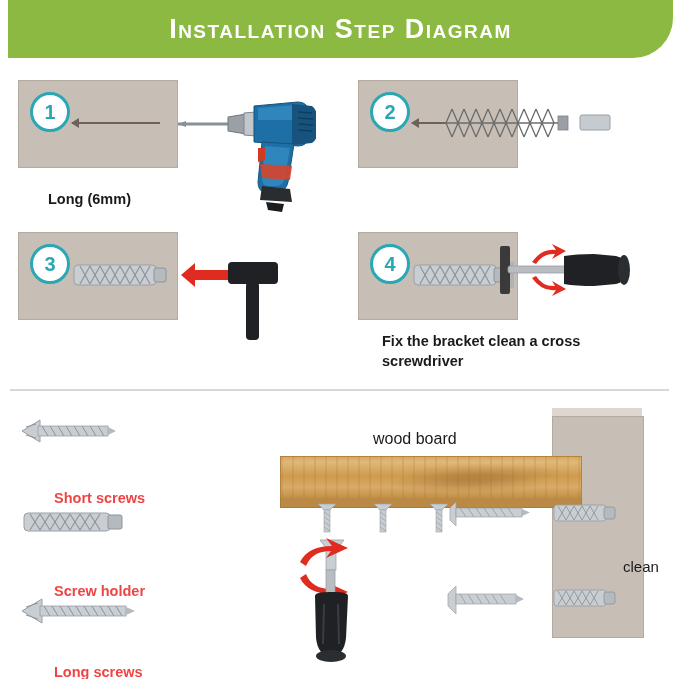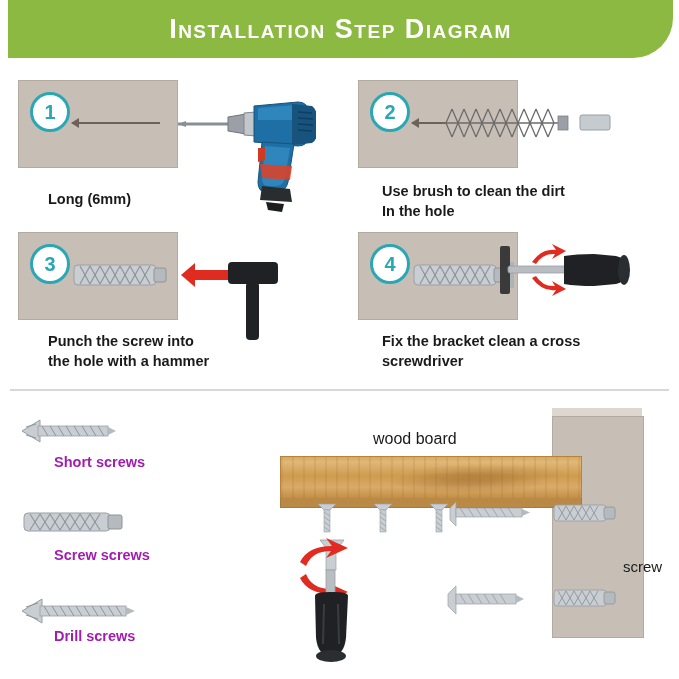--- a/index.html
+++ b/index.html
@@ -160,21 +160,22 @@
     position: absolute;
     left: 18px;
     top: 404px;
     width: 220px;
     height: 260px;
   }
   .legend-item-label {
     position: absolute;
     font-size: 14.5px;
     font-weight: bold;
-    color: #a21caf;
+    color: #ef4444;
+    margin-top: 36px;
   }
 
   
   .assembly {
     position: absolute;
     left: 240px;
     top: 398px;
     width: 430px;
     height: 272px;
   }
@@ -286,22 +287,20 @@
       <svg class="brush" style="left:82px; top:22px; width:175px; height:42px;" viewBox="0 0 175 42">
         <line x1="2" y1="21" x2="120" y2="21" stroke="#6b6b6b" stroke-width="1.6"></line>
         <g stroke="#6b6b6b" stroke-width="1.3">
           <path d="M6 21 L12 7 M12 7 L18 21 M18 21 L24 7 M24 7 L30 21 M30 21 L36 7 M36 7 L42 21 M42 21 L48 7 M48 7 L54 21 M54 21 L60 7 M60 7 L66 21 M66 21 L72 7 M72 7 L78 21 M78 21 L84 7 M84 7 L90 21 M90 21 L96 7 M96 7 L102 21 M102 21 L108 7 M108 7 L114 21"></path>
           <path d="M6 21 L12 35 M12 35 L18 21 M18 21 L24 35 M24 35 L30 21 M30 21 L36 35 M36 35 L42 21 M42 21 L48 35 M48 35 L54 21 M54 21 L60 35 M60 35 L66 21 M66 21 L72 35 M72 35 L78 21 M78 21 L84 35 M84 35 L90 21 M90 21 L96 35 M96 35 L102 21 M102 21 L108 35 M108 35 L114 21"></path>
         </g>
         <rect x="118" y="14" x2="0" width="10" height="14" fill="#9aa0a6" stroke="#7b8087" stroke-width="0.8"></rect>
         <rect x="140" y="13" width="30" height="15" rx="2" fill="#c6cbd0" stroke="#9aa0a6" stroke-width="1"></rect>
       </svg>
 
-      <div class="step-caption" style="left:24px; top:102px;">Use brush to clean the dirt
-In the hole</div>
     </div>
 
     <div class="step" style="left:18px; top:170px; width:320px; height:150px;">
       <div class="step-panel" style="left:0; top:0; width:158px; height:86px;"></div>
       <div class="step-badge">3</div>
 
       <svg style="position:absolute; left:52px; top:26px; width:100px; height:34px;" viewBox="0 0 100 34">
         <rect x="4" y="7" width="82" height="20" rx="4" fill="#c9ced3" stroke="#9aa0a6" stroke-width="1"></rect>
         <g stroke="#8e949a" stroke-width="1.2" fill="none">
           <path d="M10 8 L20 26 M20 8 L30 26 M30 8 L40 26 M40 8 L50 26 M50 8 L60 26 M60 8 L70 26 M70 8 L80 26"></path>
@@ -310,22 +309,20 @@
         <rect x="84" y="10" width="12" height="14" rx="2" fill="#b5babf" stroke="#8e949a" stroke-width="1"></rect>
       </svg>
 
       <div class="red-arrow" style="left:176px; top:38px; width:40px;"></div>
 
       <svg style="position:absolute; left:206px; top:12px; width:72px; height:104px;" viewBox="0 0 72 104">
         <rect x="4" y="18" width="50" height="22" rx="4" fill="#1f2124"></rect>
         <rect x="22" y="38" width="13" height="58" rx="4" fill="#1f2124"></rect>
       </svg>
 
-      <div class="step-caption" style="left:30px; top:100px;">Punch the screw into
-the hole with a hammer</div>
     </div>
 
     <div class="step" style="left:358px; top:170px; width:310px; height:150px;">
       <div class="step-panel" style="left:0; top:0; width:158px; height:86px;"></div>
       <div class="step-badge">4</div>
 
       <svg style="position:absolute; left:52px; top:26px; width:110px; height:34px;" viewBox="0 0 110 34">
         <rect x="4" y="7" width="82" height="20" rx="4" fill="#c9ced3" stroke="#9aa0a6" stroke-width="1"></rect>
         <g stroke="#8e949a" stroke-width="1.2" fill="none">
           <path d="M10 8 L20 26 M20 8 L30 26 M30 8 L40 26 M40 8 L50 26 M50 8 L60 26 M60 8 L70 26 M70 8 L80 26"></path>
@@ -370,40 +367,40 @@
     <div class="legend-item-label" style="left:36px; top:50px;">Short screws</div>
 
     <svg style="position:absolute; left:0px; top:100px; width:115px; height:34px;" viewBox="0 0 115 34">
       <rect x="6" y="9" width="86" height="18" rx="4" fill="#c9ced3" stroke="#9aa0a6" stroke-width="1"></rect>
       <g stroke="#8e949a" stroke-width="1.1" fill="none">
         <path d="M12 10 L22 26 M22 10 L32 26 M32 10 L42 26 M42 10 L52 26 M52 10 L62 26 M62 10 L72 26 M72 10 L82 26"></path>
         <path d="M12 26 L22 10 M22 26 L32 10 M32 26 L42 10 M42 26 L52 10 M52 26 L62 10 M62 26 L72 10 M72 26 L82 10"></path>
       </g>
       <rect x="90" y="11" width="14" height="14" rx="2" fill="#b5babf" stroke="#8e949a" stroke-width="1"></rect>
     </svg>
-    <div class="legend-item-label" style="left:36px; top:143px;">Screw screws</div>
+    <div class="legend-item-label" style="left:36px; top:143px;">Screw holder</div>
 
     <svg style="position:absolute; left:0px; top:190px; width:125px; height:34px;" viewBox="0 0 125 34">
       <path d="M4 17 L24 5 L24 29 Z" fill="#c9ced3" stroke="#9aa0a6" stroke-width="1"></path>
       <line x1="8" y1="13" x2="20" y2="9" stroke="#8e949a" stroke-width="1"></line>
       <line x1="8" y1="21" x2="20" y2="25" stroke="#8e949a" stroke-width="1"></line>
       <rect x="22" y="12" width="86" height="10" fill="#c9ced3" stroke="#9aa0a6" stroke-width="0.8"></rect>
       <g stroke="#8e949a" stroke-width="1">
         <path d="M26 12 L32 22 M34 12 L40 22 M42 12 L48 22 M50 12 L56 22 M58 12 L64 22 M66 12 L72 22 M74 12 L80 22 M82 12 L88 22 M90 12 L96 22 M98 12 L104 22"></path>
       </g>
       <path d="M108 13 L117 17 L108 21 Z" fill="#b5babf"></path>
     </svg>
-    <div class="legend-item-label" style="left:36px; top:224px;">Drill screws</div>
+    <div class="legend-item-label" style="left:36px; top:224px;">Long screws</div>
   </div>
 
   <div class="assembly">
 
     <div class="wall-block-top"></div>
     <div class="wall-block"></div>
-    <div class="asm-label" style="left:335px; top:160px;">screw</div>
+    <div class="asm-label" style="left:335px; top:160px;">clean</div>
 
     <div class="asm-label" style="left:85px; top:32px; font-size:16px;">wood board</div>
     <div class="wood-board">
         <div class="grain"></div>
       </div>
     <div class="wood-edge"></div>
 
     <svg style="position:absolute; left:40px; top:104px; width:340px; height:50px;" viewBox="0 0 340 50">
       <g>
 

